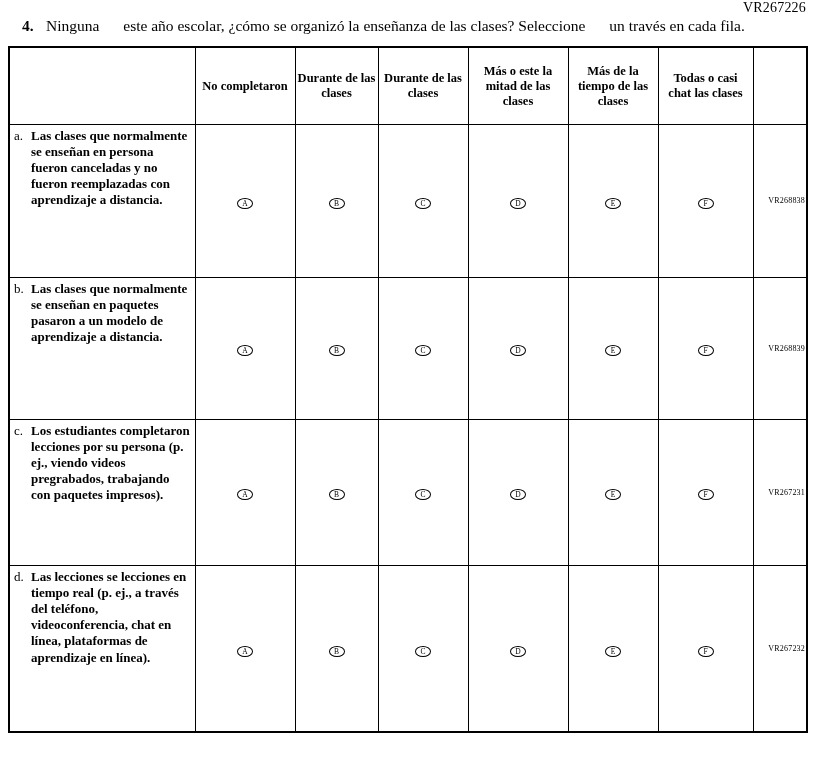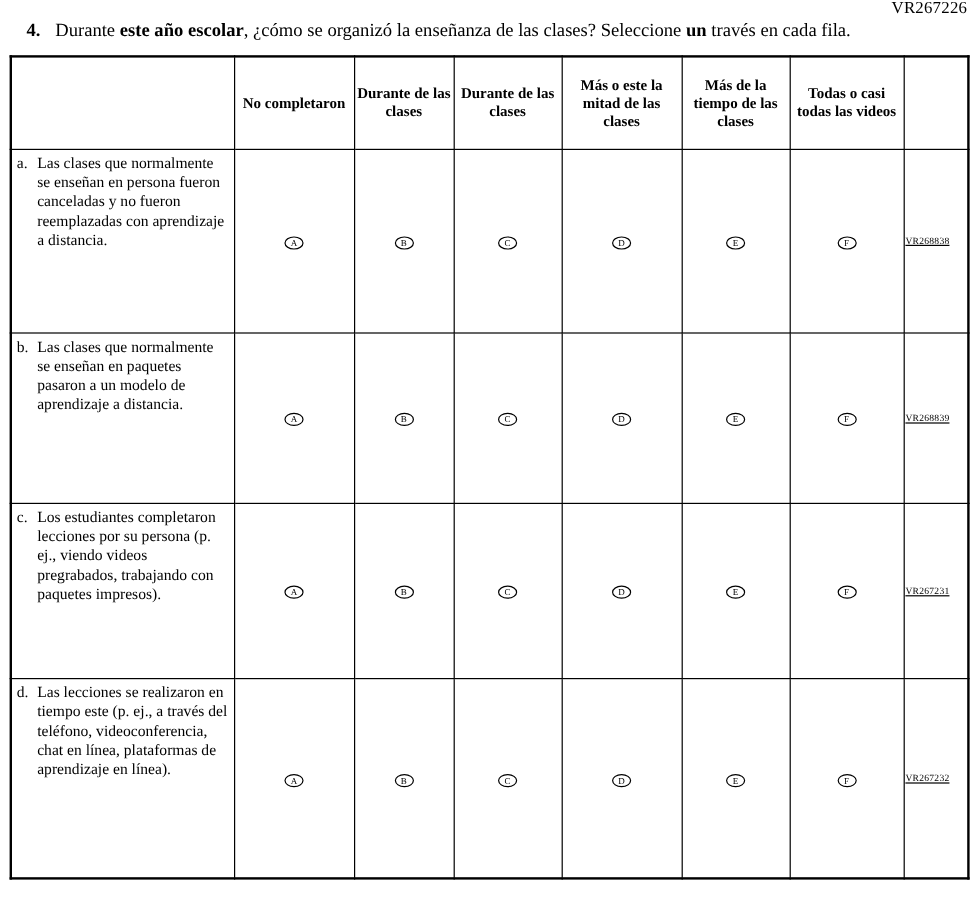--- a/index.html
+++ b/index.html
@@ -25,21 +25,21 @@
   .question {
     display: flex;
     margin: 16px 46px 10px 22px;
     font-size: 15.5px;
     line-height: 1.32;
   }
   .qnum {
     flex: 0 0 24px;
     font-weight: bold;
   }
-  .qtext .bold { font-weight: bold; }
+  .qtext .bold { font-weight: normal; margin-left: 20px; }
 
   table.grid {
     border-collapse: collapse;
     table-layout: fixed;
     width: 798px;
     margin-left: 8px;
   }
   table.grid, table.grid th, table.grid td {
     border: 1px solid #000;
   }
@@ -64,56 +64,55 @@
   tbody tr:nth-child(4) { height: 167px; }
 
   td.stub {
     vertical-align: top;
     padding: 3px 3px 3px 4px;
     font-size: 13px;
     line-height: 1.24;
   }
   .row-label { display: flex; }
   .row-letter { flex: 0 0 17px; }
-  .row-text { flex: 1; }
+  .row-text { flex: 1; font-weight: bold; }
 
   td.opt {
     text-align: center;
     vertical-align: middle;
   }
   .bubble {
     display: inline-block;
     width: 16px;
     height: 11px;
     border: 1px solid #000;
     border-radius: 50%;
     font-size: 7.5px;
     line-height: 10px;
     text-align: center;
     cursor: pointer;
     user-select: none;
   }
 
   td.code {
     font-size: 8px;
-    text-align: left;
+    text-align: right;
     vertical-align: middle;
     padding: 0 1px;
     letter-spacing: 0.2px;
-    text-decoration: underline;
   }
 </style>
 </head>
 <body>
 
 <div class="page-code">VR267226</div>
 
 <div class="question">
   <span class="qnum">4.</span>
-  <span class="qtext"><span>Durante </span><span class="bold">este año escolar</span><span>, ¿cómo se organizó la enseñanza de las clases? Seleccione </span><span class="bold">un</span><span> través en cada fila.</span></span>
+  <span class="qtext"><span>Ninguna </span><span class="bold">este año escolar</span><span>, ¿cómo se organizó la enseñanza de las clases? Seleccione </span><span class="bold">un</span><span> través en cada fila.</span></span>
 </div>
 
 <table class="grid">
   <colgroup>
     <col style="width:186px">
       <col style="width:100px">
       <col style="width:83px">
       <col style="width:90px">
       <col style="width:100px">
       <col style="width:90px">
@@ -121,21 +120,21 @@
       <col style="width:54px">
   </colgroup>
   <thead>
     <tr>
       <th class="stub-h"></th>
       <th>No completaron</th>
       <th>Durante de las clases</th>
       <th>Durante de las clases</th>
       <th>Más o este la mitad de las clases</th>
       <th>Más de la tiempo de las clases</th>
-      <th>Todas o casi todas las videos</th>
+      <th>Todas o casi chat las clases</th>
       <th></th>
     </tr>
   </thead>
   <tbody>
     <tr>
       <td class="stub">
         <div class="row-label">
           <span class="row-letter">a.</span>
           <span class="row-text">Las clases que normalmente se enseñan en persona fueron canceladas y no fueron reemplazadas con aprendizaje a distancia.</span>
         </div>
@@ -175,21 +174,21 @@
       <td class="opt"><span class="bubble">C</span></td>
       <td class="opt"><span class="bubble">D</span></td>
       <td class="opt"><span class="bubble">E</span></td>
       <td class="opt"><span class="bubble">F</span></td>
       <td class="code">VR267231</td>
     </tr>
     <tr>
       <td class="stub">
         <div class="row-label">
           <span class="row-letter">d.</span>
-          <span class="row-text">Las lecciones se realizaron en tiempo este (p. ej., a través del teléfono, videoconferencia, chat en línea, plataformas de aprendizaje en línea).</span>
+          <span class="row-text">Las lecciones se lecciones en tiempo real (p. ej., a través del teléfono, videoconferencia, chat en línea, plataformas de aprendizaje en línea).</span>
         </div>
       </td>
       <td class="opt"><span class="bubble">A</span></td>
       <td class="opt"><span class="bubble">B</span></td>
       <td class="opt"><span class="bubble">C</span></td>
       <td class="opt"><span class="bubble">D</span></td>
       <td class="opt"><span class="bubble">E</span></td>
       <td class="opt"><span class="bubble">F</span></td>
       <td class="code">VR267232</td>
     </tr>

